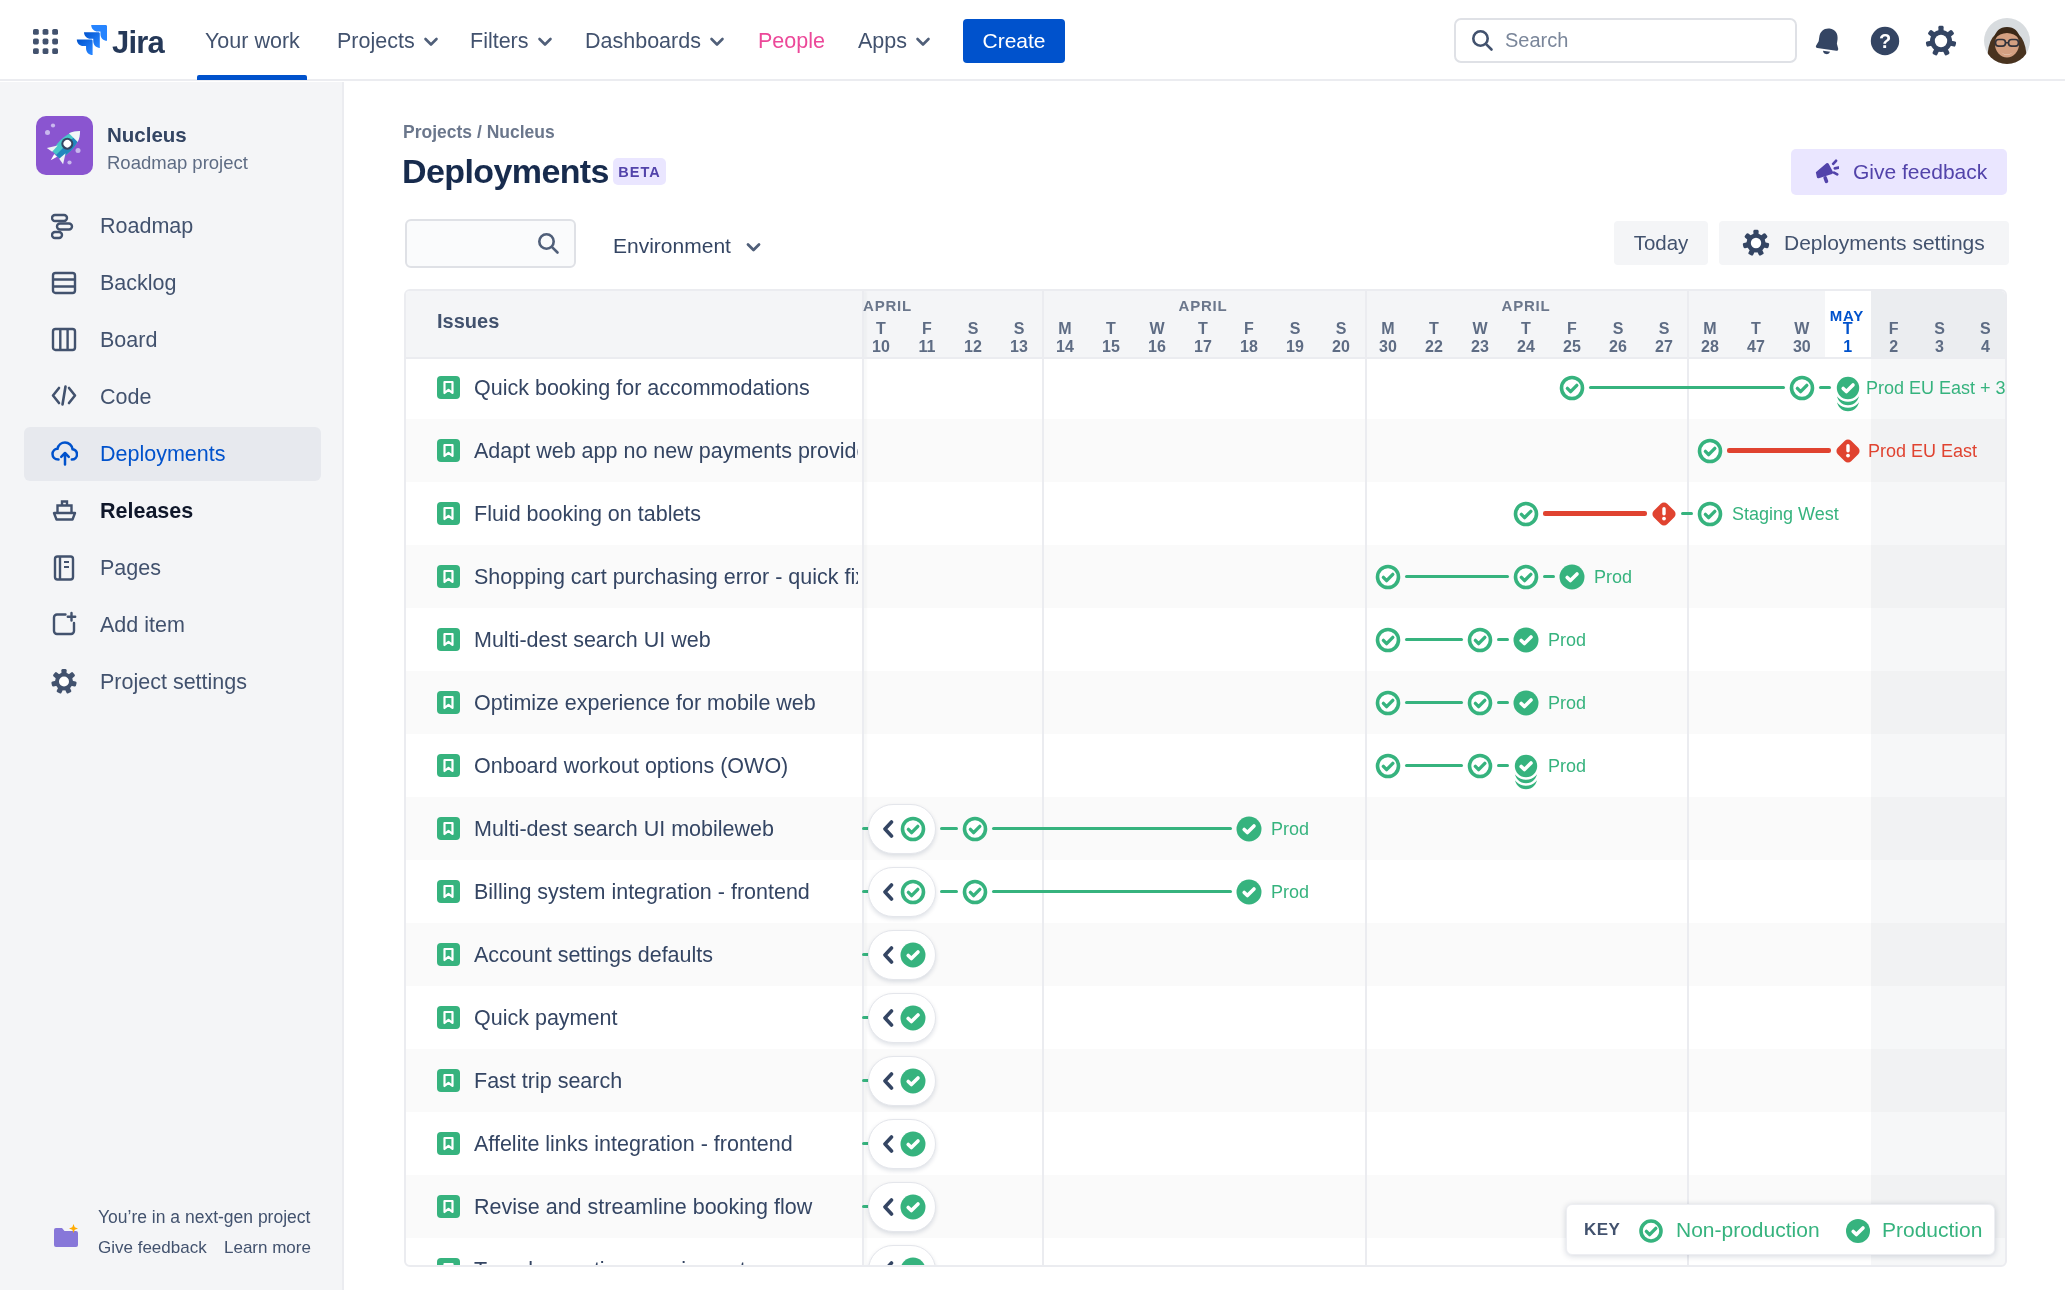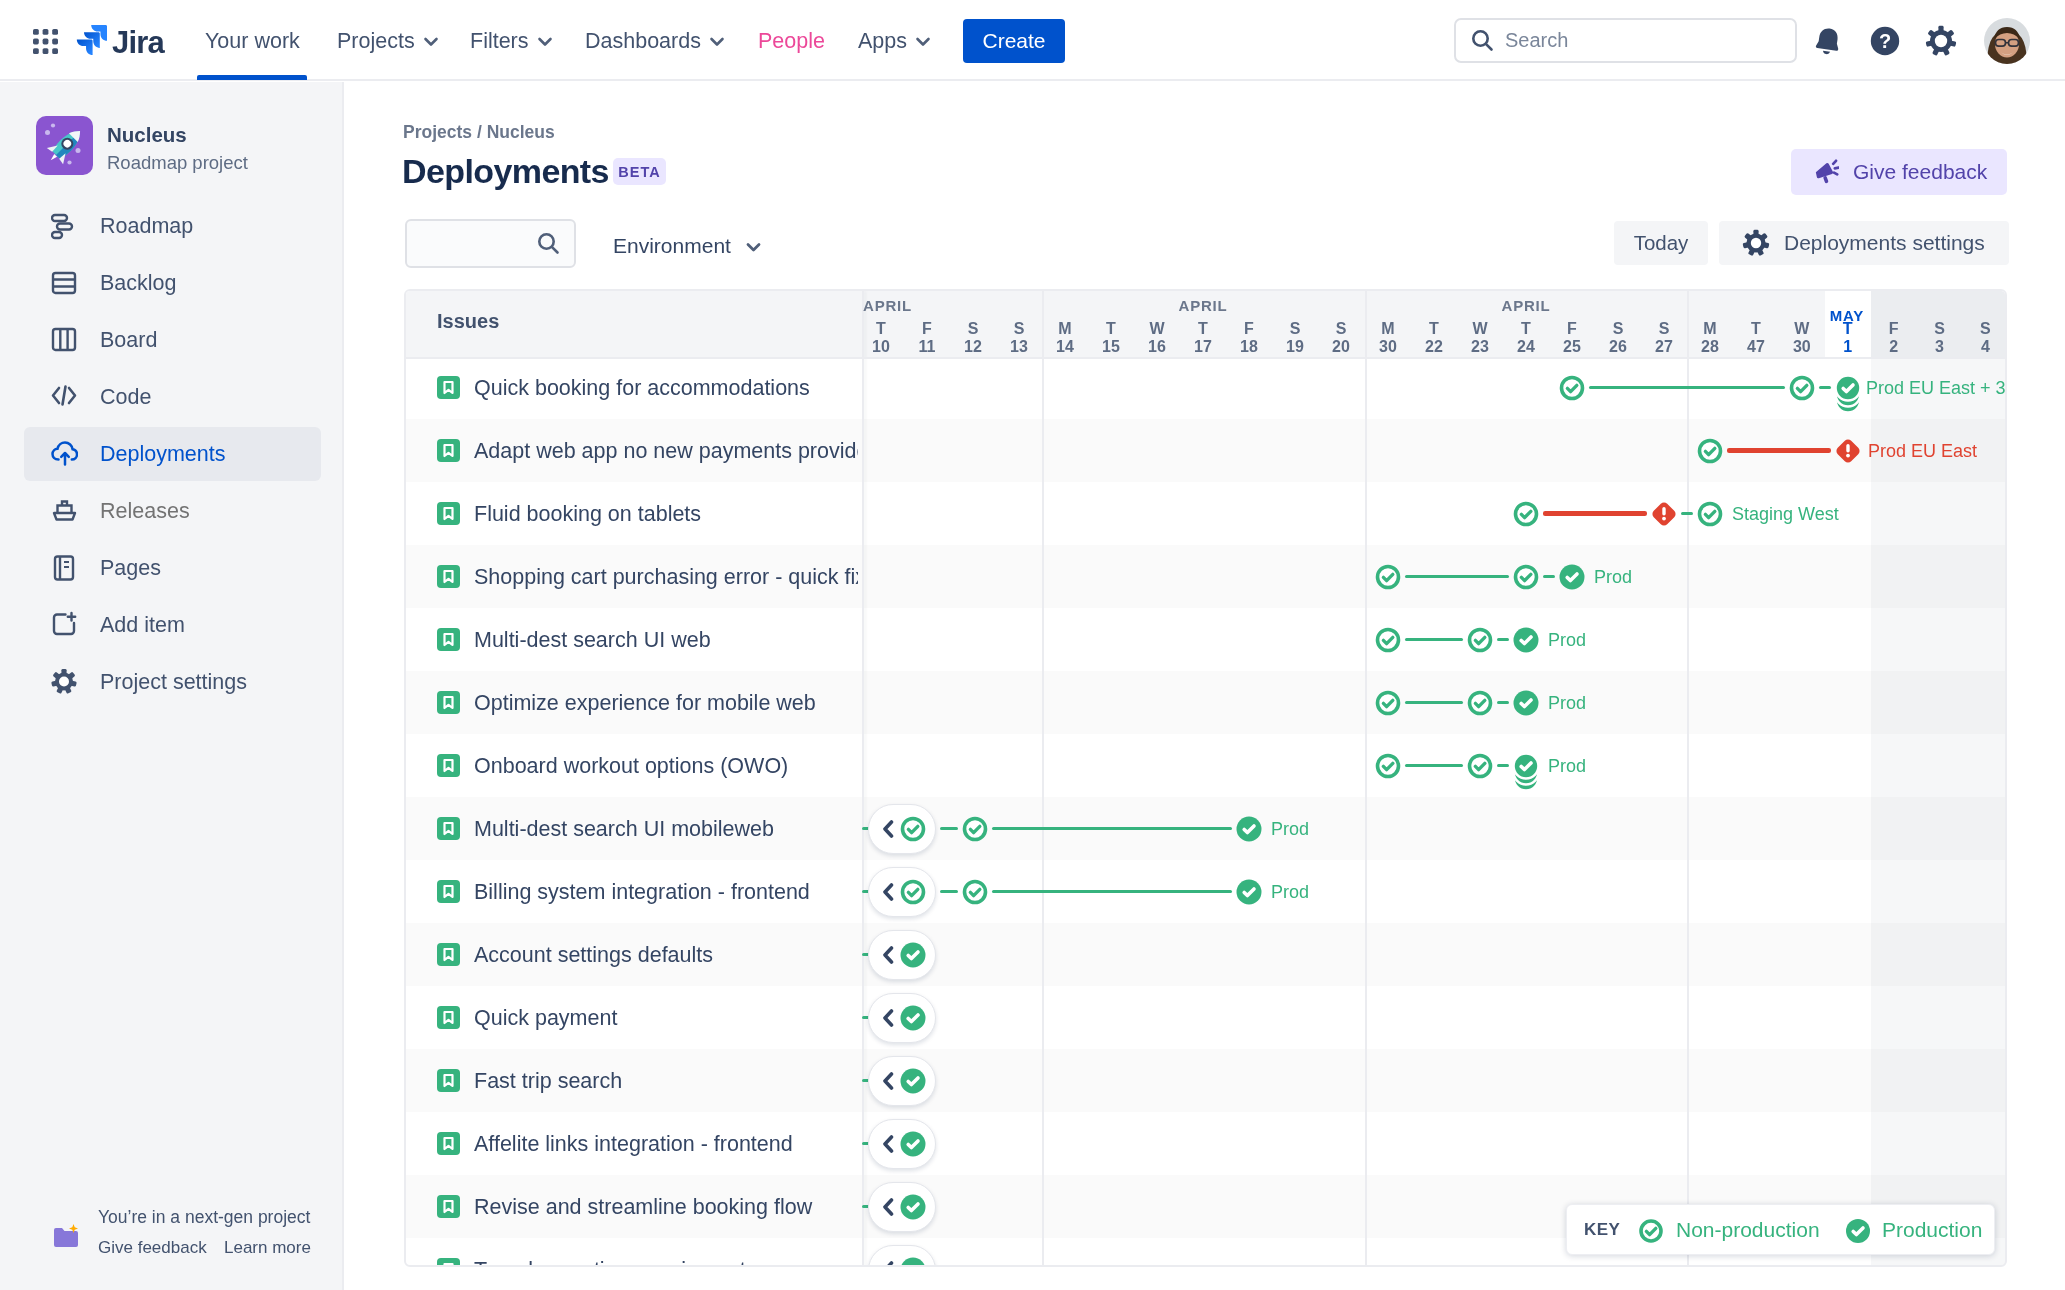--- a/index.html
+++ b/index.html
@@ -144,21 +144,21 @@
 <svg style="position:absolute;left:51px;top:440px" width="27" height="28" viewBox="0 0 27 28">
     <path d="M7.5 19.5 C3.5 19.5 1.5 16.8 1.5 14 C1.5 11 3.8 8.9 6.5 8.7 C7.3 5 10.5 2.5 14 2.5 C17.9 2.5 21.2 5.5 21.6 9.3 C24.3 9.8 26 12 26 14.5 C26 17.2 23.9 19.5 20.8 19.5" fill="none" stroke="#0052CC" stroke-width="2.5" stroke-linecap="round"></path>
     <path d="M14 24.5 V13.5 M10.2 16.8 L14 13 L17.8 16.8" fill="none" stroke="#0052CC" stroke-width="2.5" stroke-linecap="round" stroke-linejoin="round"></path>
   </svg>
 <div class="abs" style="left:100px;top:454px;transform:translateY(-50%);font-size:21.5px;font-weight:500;color:#0052CC">Deployments</div>
 <svg style="position:absolute;left:51px;top:497px" width="27" height="28" viewBox="0 0 27 28">
     <path d="M3 16 H24 L21.5 22.5 H5.5 Z" fill="none" stroke="#42526E" stroke-width="2.4" stroke-linejoin="round"></path>
     <path d="M6.5 16 V8.5 H20.5 V16" fill="none" stroke="#42526E" stroke-width="2.4"></path>
     <path d="M11 8.5 V4.5 H16 V8.5" fill="none" stroke="#42526E" stroke-width="2.4"></path>
   </svg>
-<div class="abs" style="left:100px;top:511px;transform:translateY(-50%);font-size:21.5px;font-weight:400;color:#737373">Releases</div>
+<div class="abs" style="left:100px;top:511px;transform:translateY(-50%);font-size:21.5px;font-weight:700;color:#0f172a">Releases</div>
 <svg style="position:absolute;left:51px;top:554px" width="27" height="28" viewBox="0 0 27 28">
     <rect x="4" y="2.5" width="18" height="23" rx="2.5" fill="none" stroke="#42526E" stroke-width="2.4"></rect>
     <path d="M9 2.5 V25.5" stroke="#42526E" stroke-width="2.4"></path>
     <path d="M13 8 H18 M13 13 H18" stroke="#42526E" stroke-width="2.2"></path>
   </svg>
 <div class="abs" style="left:100px;top:568px;transform:translateY(-50%);font-size:21.5px;font-weight:500;color:#42526E">Pages</div>
 <svg style="position:absolute;left:51px;top:611px" width="27" height="28" viewBox="0 0 27 28">
     <path d="M14.5 3.5 H6 a3 3 0 0 0 -3 3 V20 a3 3 0 0 0 3 3 H20 a3 3 0 0 0 3 -3 V12" fill="none" stroke="#42526E" stroke-width="2.4" stroke-linecap="round"></path>
     <path d="M20.5 2 V9.5 M16.8 5.8 H24.2" stroke="#42526E" stroke-width="2.4" stroke-linecap="round"></path>
   </svg>

